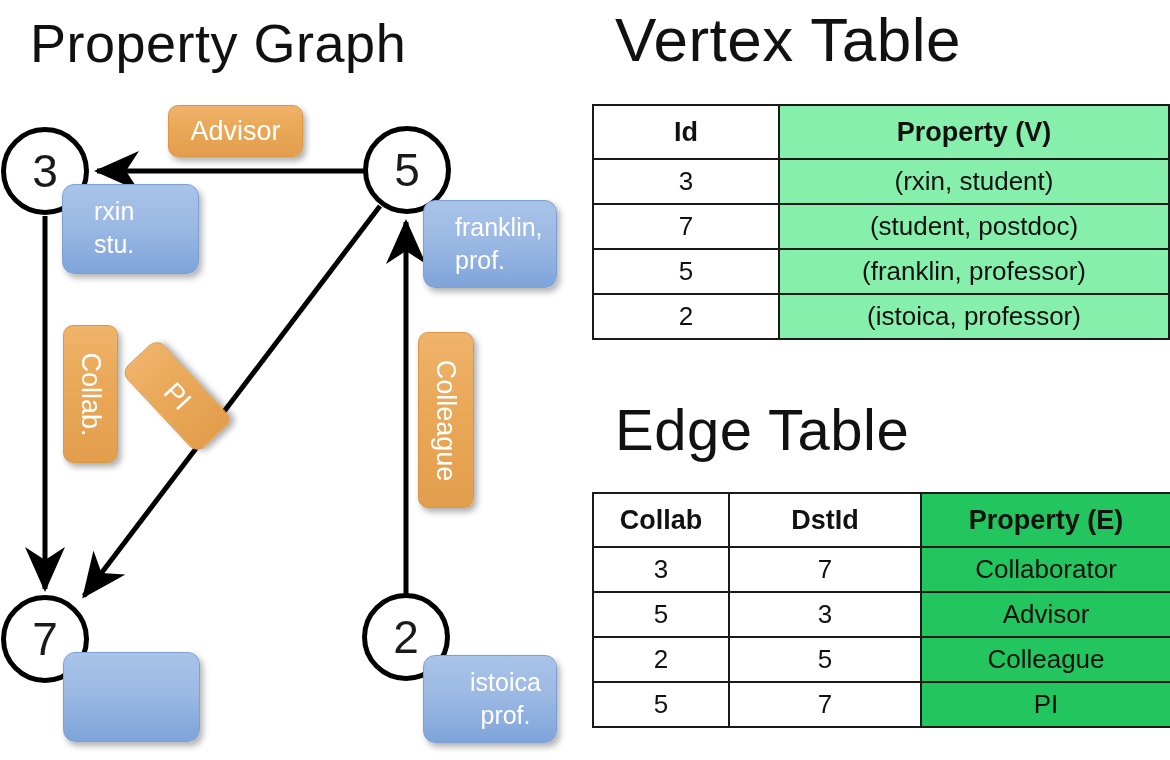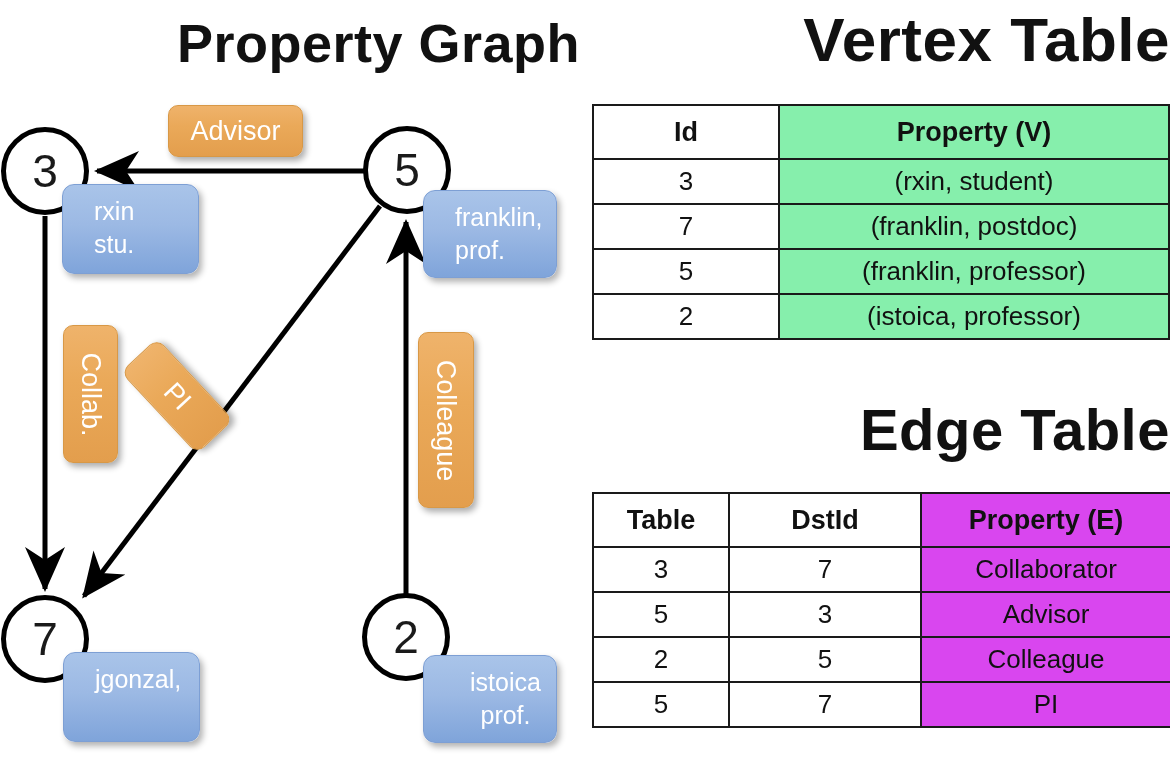--- a/index.html
+++ b/index.html
@@ -13,25 +13,26 @@
     position: relative;
     overflow: hidden;
     font-family: "Liberation Sans", sans-serif;
     color: #000000;
   }
 
   
   .title {
     position: absolute;
     font-family: "Liberation Sans", sans-serif;
-    font-weight: 700;
+    font-weight: 400;
     color: #111111;
     letter-spacing: 0.5px;
     white-space: nowrap;
-    text-align: right;
+    text-align: left;
+    padding-left: 30px;
   }
   #title-property-graph {
     left: 0; top: 12px; width: 580px;
     font-size: 54px;
     line-height: 62px;
   }
   #title-vertex-table {
     left: 585px; top: 10px; width: 585px;
     font-size: 62px;
     line-height: 60px;
@@ -122,21 +123,21 @@
     color: #111111;
     padding: 0;
     height: 43px;
   }
   table.data-table th {
     font-weight: bold;
     font-size: 27px;
     height: 52px;
   }
   .cell-blue { background: #86efac; }
-  .cell-orange { background: #d946ef; margin-left: 7px; }
+  .cell-orange { background: #22c55e; margin-left: 7px; }
   .cell-plain { background: #ffffff; }
 
   #vertex-table { left: 592px; top: 104px; width: 576px; }
   #edge-table   { left: 592px; top: 492px; width: 578px; }
 </style>
 </head>
 <body>
 
 <div id="graph-panel">
 
@@ -161,27 +162,26 @@
   <div class="vertex-node" style="left:1px;  top:127px;">3</div>
   <div class="vertex-node" style="left:363px;top:126px;">5</div>
   <div class="vertex-node" style="left:1px;  top:595px;">7</div>
   <div class="vertex-node" style="left:362px;top:593px;">2</div>
 
   <div class="prop-box" style="left:62px; top:184px; width:137px; height:90px;">
     <div>rxin</div>
     <div>stu.</div>
   </div>
 
-  <div class="prop-box" style="left:423px; top:190px; width:134px; height:88px;">
+  <div class="prop-box" style="left:423px; top:200px; width:134px; height:88px;">
     <div>franklin,</div>
     <div>prof.</div>
   </div>
 
   <div class="prop-box" style="left:63px; top:652px; width:137px; height:90px;">
-    <div>jgonzal,</div>
   </div>
 
   <div class="prop-box" style="left:423px; top:655px; width:134px; height:88px;text-align:center;">
     <div>istoica</div>
     <div>prof.</div>
   </div>
 
   <div class="edge-label" style="left:168px; top:105px; width:135px; height:52px;">
     <span>Advisor</span>
   </div>
@@ -212,21 +212,21 @@
       <th class="cell-blue">Property (V)</th>
     </tr>
   </thead>
   <tbody>
     <tr>
       <td class="cell-plain">3</td>
       <td class="cell-blue">(rxin, student)</td>
     </tr>
     <tr>
       <td class="cell-plain">7</td>
-      <td class="cell-blue">(franklin, postdoc)</td>
+      <td class="cell-blue">(student, postdoc)</td>
     </tr>
     <tr>
       <td class="cell-plain">5</td>
       <td class="cell-blue">(franklin, professor)</td>
     </tr>
     <tr>
       <td class="cell-plain">2</td>
       <td class="cell-blue">(istoica, professor)</td>
     </tr>
   </tbody>
@@ -235,21 +235,21 @@
 <div class="title" id="title-edge-table">Edge Table</div>
 
 <table class="data-table" id="edge-table">
   <colgroup>
       <col style="width:136px">
       <col style="width:192px">
       <col style="width:250px">
     </colgroup>
   <thead>
     <tr>
-      <th class="cell-plain">Table</th>
+      <th class="cell-plain">Collab</th>
       <th class="cell-plain">DstId</th>
       <th class="cell-orange">Property (E)</th>
     </tr>
   </thead>
   <tbody>
     <tr>
       <td class="cell-plain">3</td>
       <td class="cell-plain">7</td>
       <td class="cell-orange">Collaborator</td>
     </tr>

